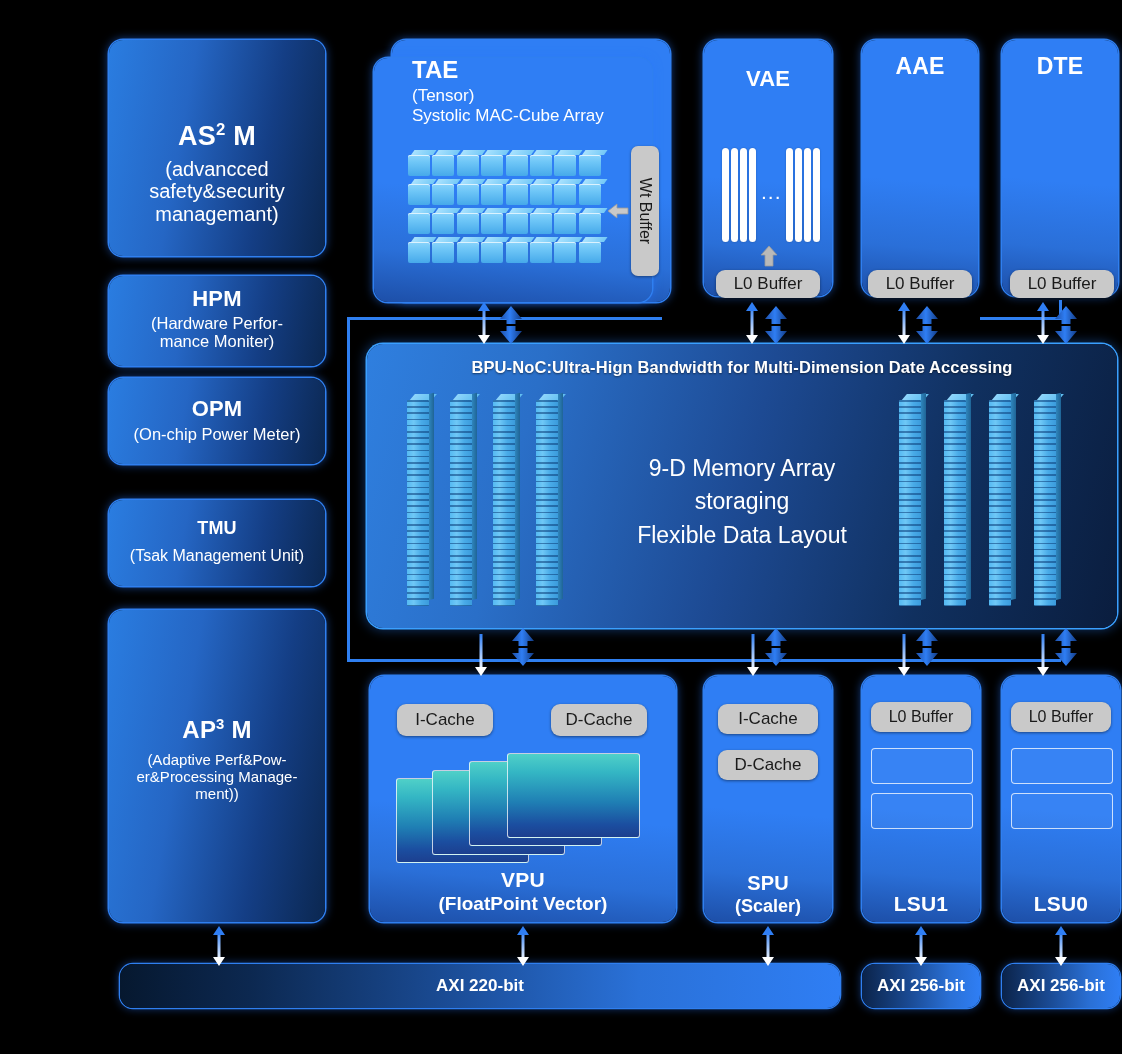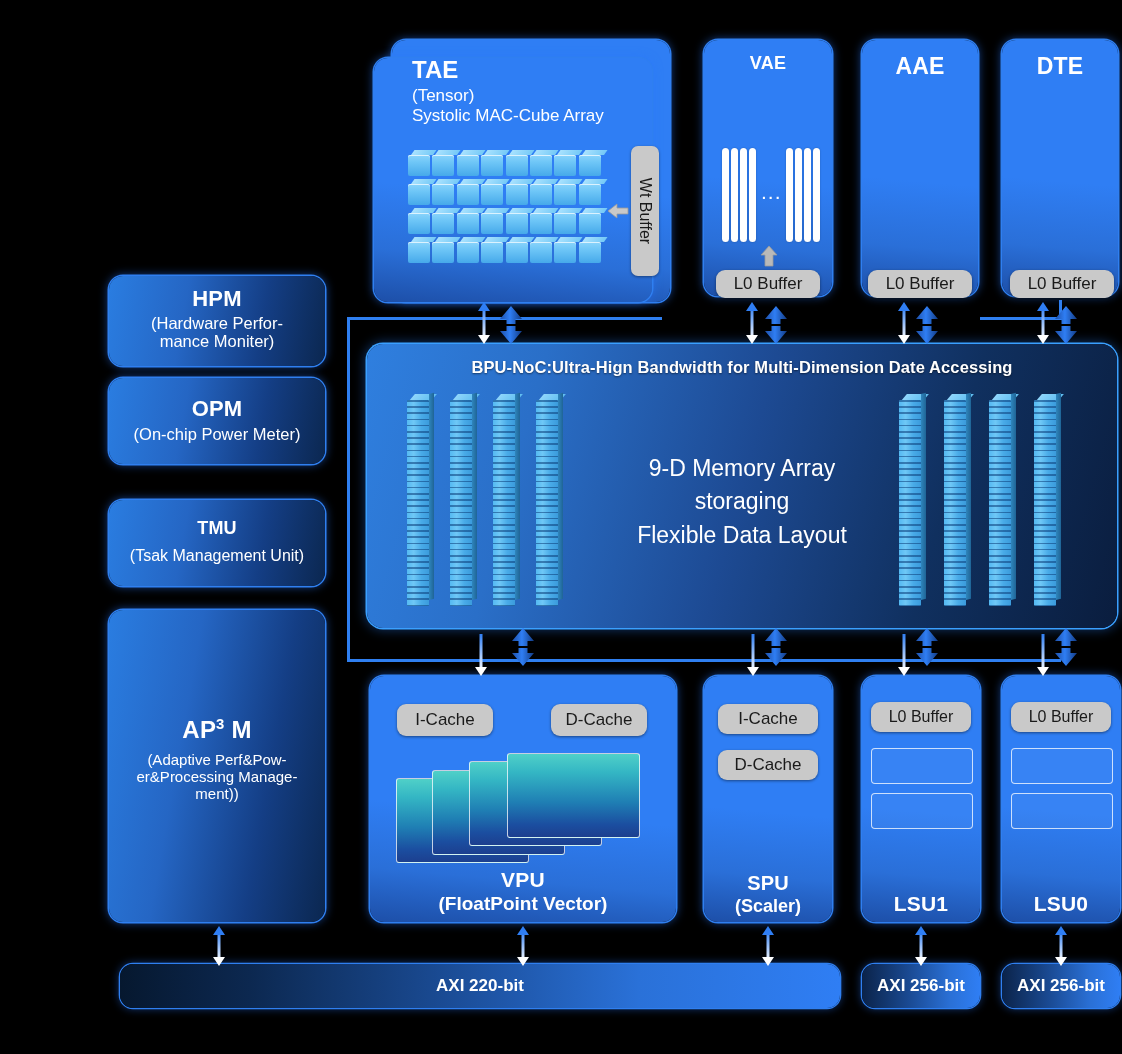--- a/index.html
+++ b/index.html
@@ -65,20 +65,26 @@
   #axi128{background:linear-gradient(to right,#06182f 0%,#0c2850 18%,#1a4b94 45%,#2a71d8 72%,#2f7ef4 100%);}
   .axi256{background:linear-gradient(to right,#0b2349 0%,#1a4a93 40%,#2a70d6 75%,#2f7ef4 100%);}
 
   .sup{font-size:.62em;vertical-align:super;}
 </style>
 </head>
 <body>
 
 <div id="stage">
 
+  <div class="blk lblk" style="left:109px;top:40px;width:216px;height:216px;">
+    <div class="center ttl" style="top:80px;font-size:27px;">AS<span class="sup">2</span> M</div>
+    <div class="center sub" style="top:118px;font-size:20px;white-space:pre-line;">(advancced
+safety&amp;security
+managemant)</div>
+  </div>
 
   <div class="blk lblk" style="left:109px;top:276px;width:216px;height:90px;">
     <div class="center ttl" style="top:10px;font-size:22px;">HPM</div>
     <div class="center sub" style="top:38px;font-size:16.5px;white-space:pre-line;">(Hardware Perfor-
 mance Moniter)</div>
   </div>
 
   <div class="blk lblk" style="left:109px;top:378px;width:216px;height:86px;">
     <div class="center ttl" style="top:18px;font-size:22px;">OPM</div>
     <div class="center sub" style="top:47px;font-size:16.5px;white-space:pre-line;">(On-chip Power Meter)</div>
@@ -173,21 +179,21 @@
       <path d="M2,10 L11,3 L11,7 L22,7 L22,13 L11,13 L11,17 Z" fill="#c9c9c9" stroke="#9a9a9a" stroke-width="0.8"></path>
     </svg>
     <div style="position:absolute;left:257px;top:88px;width:28px;height:130px;background:#c9c9c9;border-radius:7px;
                 box-shadow:0 1px 3px rgba(0,0,0,.4);">
       <span style="position:absolute;left:50%;top:50%;transform:translate(-50%,-50%) rotate(90deg);white-space:nowrap;
                    color:#1a1a1a;font-size:16px;">Wt Buffer</span>
     </div>
   </div>
 
   <div class="blk rblk" style="left:704px;top:40px;width:128px;height:256px;">
-    <div class="center ttl" style="top:13px;font-size:18px;">VAE</div>
+    <div class="center ttl" style="top:26px;font-size:22px;">VAE</div>
     <div style="position:absolute;left:18px;top:108px;width:40px;height:94px;">
       <div class="vbar" style="left:0px;top:0;width:7px;height:94px;"></div>
       <div class="vbar" style="left:9px;top:0;width:7px;height:94px;"></div>
       <div class="vbar" style="left:18px;top:0;width:7px;height:94px;"></div>
       <div class="vbar" style="left:27px;top:0;width:7px;height:94px;"></div>
     </div>
     <div style="position:absolute;left:57px;top:140px;width:20px;text-align:center;font-size:21px;color:#fff;letter-spacing:1px;">...</div>
     <div style="position:absolute;left:82px;top:108px;width:40px;height:94px;">
       <div class="vbar" style="left:0px;top:0;width:7px;height:94px;"></div>
       <div class="vbar" style="left:9px;top:0;width:7px;height:94px;"></div>

